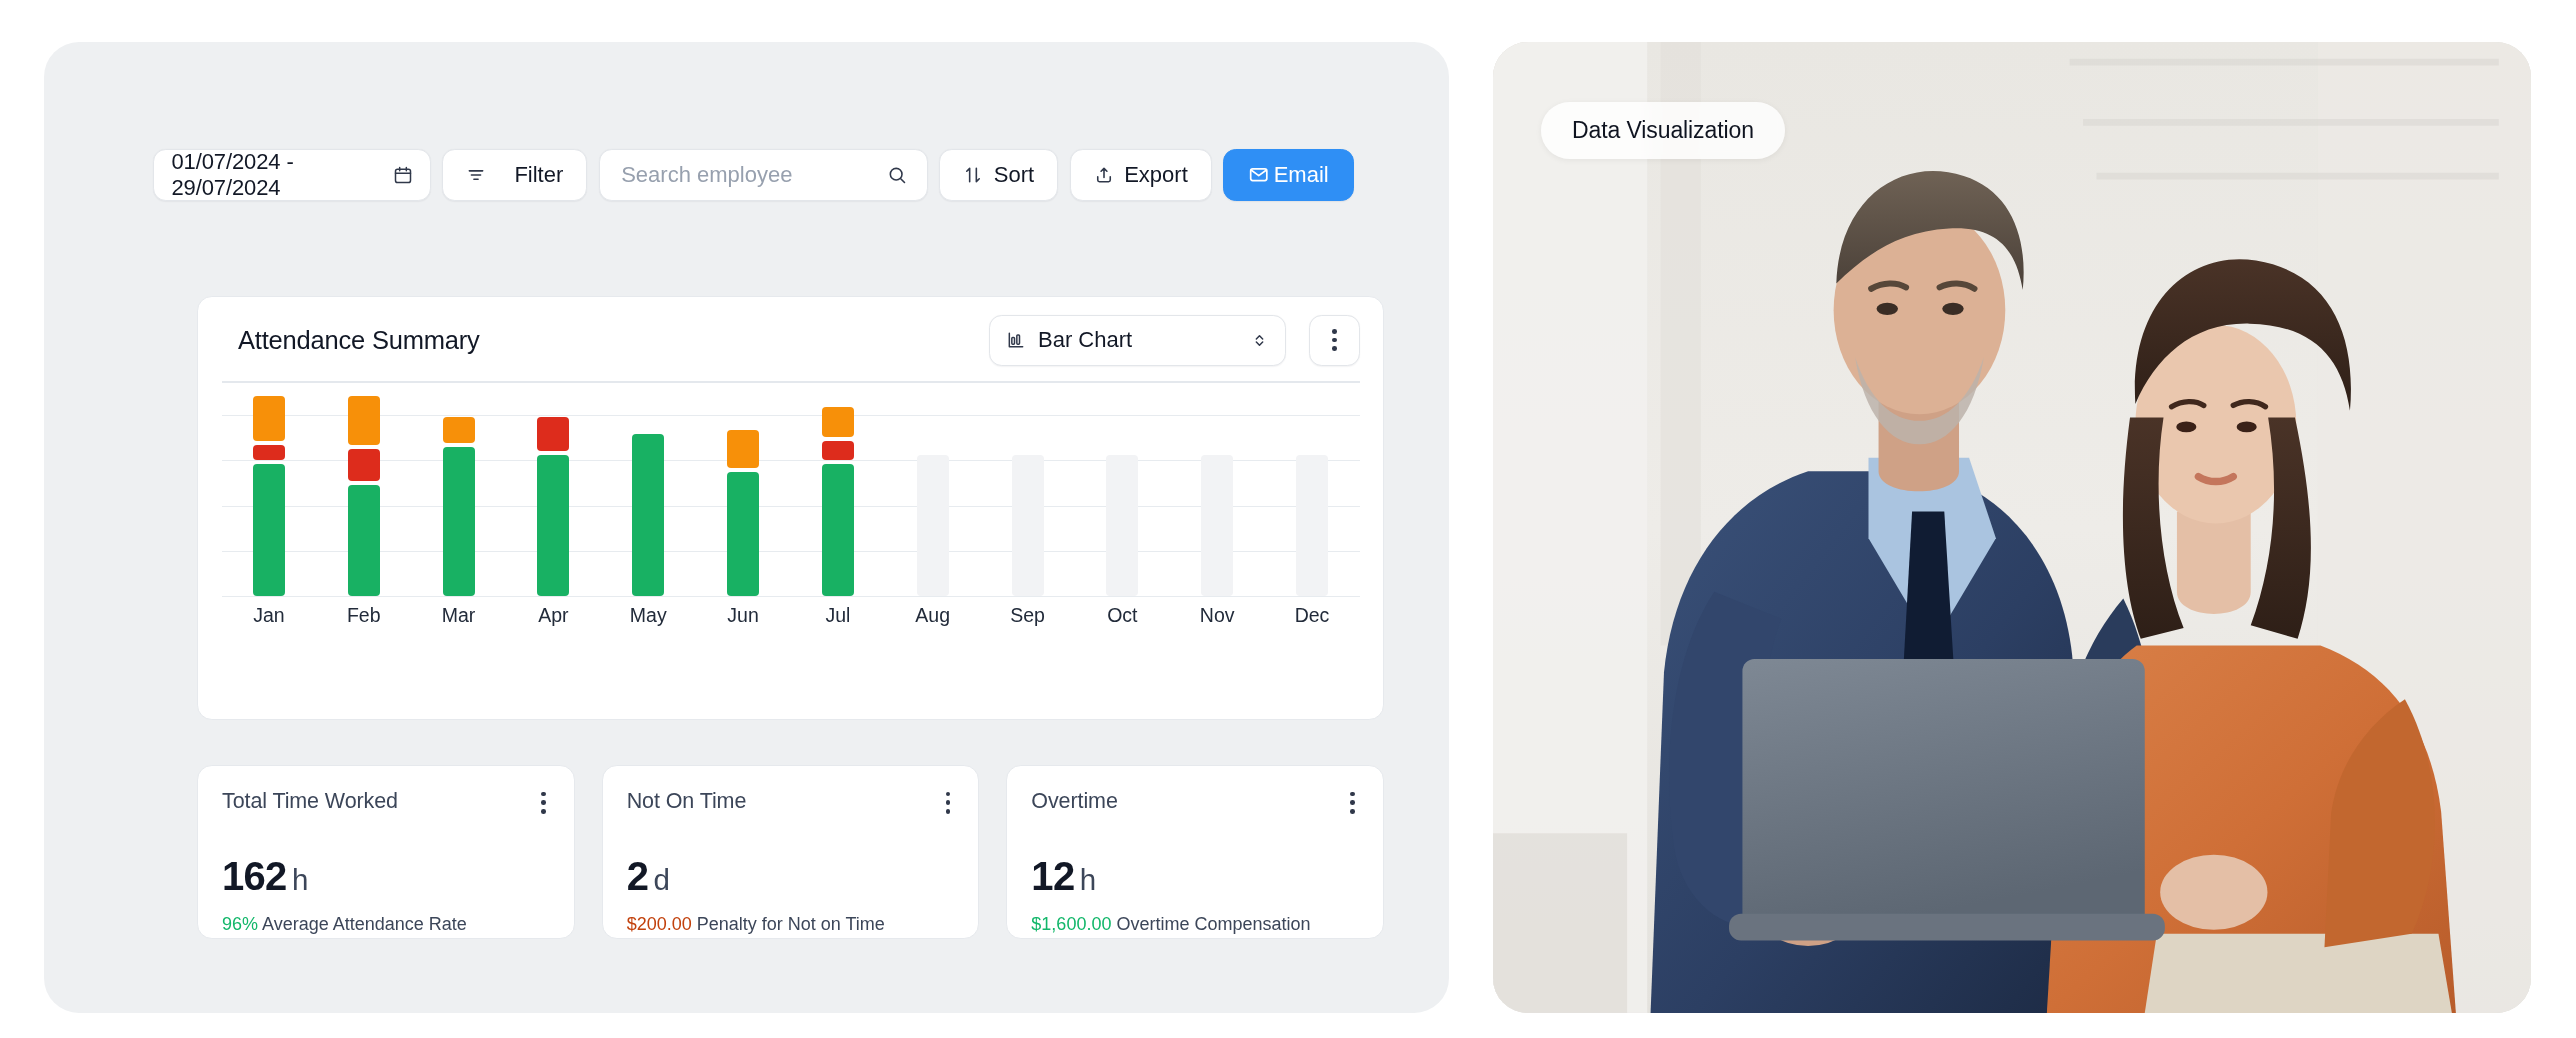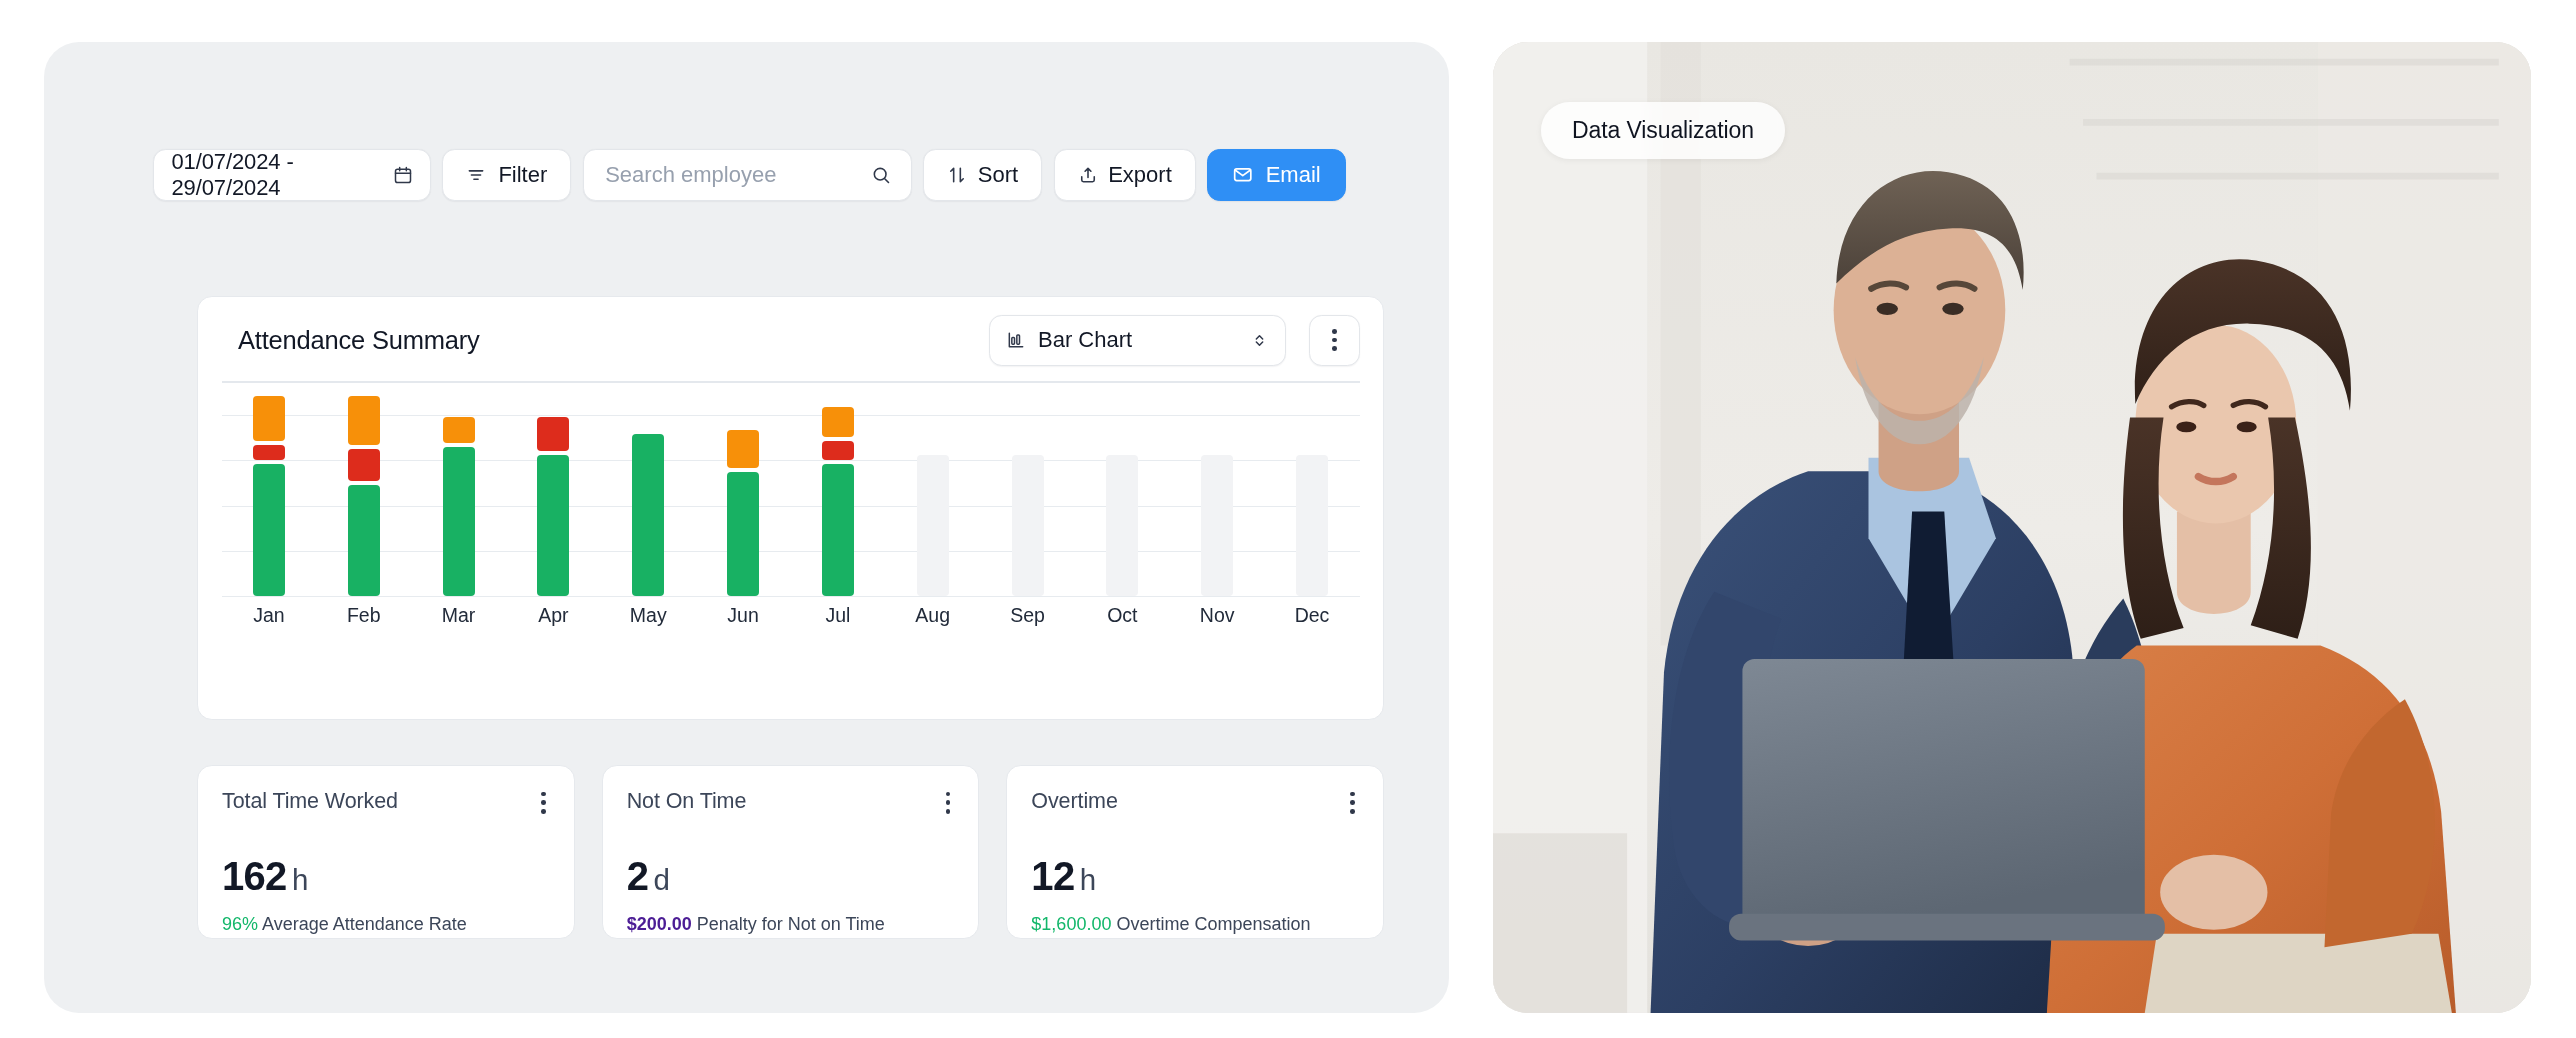--- a/index.html
+++ b/index.html
@@ -27,28 +27,28 @@
   .ctl {
     height: 52px; background: #fff;
     border: 1.3px solid #e3e6ea; border-radius: 12.7px;
     display: flex; align-items: center;
     box-shadow: 0 0.7px 1.3px rgba(16,24,40,.05);
     font-size: 22px; color: #121826;
     padding: 0 17.4px;
   }
   .date-ctl { width: 278px; justify-content: space-between; align-items: center; }
   .date-ctl .dtext { font-size: 22px; letter-spacing: -0.1px; }
-  .filter-ctl { gap: 12px; padding: 0 23px; }
+  .filter-ctl { gap: 28px; padding: 0 23px; }
   .search-ctl { width: 329px; justify-content: space-between; padding: 0 20px 0 21.5px; gap: 8px; }
   .search-ctl .ph { color: #97a0ae; font-size: 22px; }
   .sort-ctl { gap: 10.7px; padding: 0 23px; }
   .export-ctl { gap: 10.7px; padding: 0 23px; }
   .email-btn {
     height: 52px; background: #2f8ff5; border: 1.3px solid #2f8ff5;
-    border-radius: 12.7px; display: flex; align-items: center; gap: 12px;
+    border-radius: 12.7px; display: flex; align-items: center; gap: 4px;
     padding: 0 24px; color: #fff; font-size: 22px;
     box-shadow: 0 0.7px 1.3px rgba(16,24,40,.06);
   }
   .ic { display: inline-flex; align-items: center; justify-content: center; flex: none; }
 
   
   .chart-card {
     position: absolute; left: 153px; top: 254px;
     width: 1187px; height: 424px;
     background: #fff; border: 1.3px solid #e6e9ed;
@@ -114,21 +114,21 @@
     padding: 23px 24px 0 24px; position: relative;
   }
   .stat-head { display: flex; align-items: flex-start; justify-content: space-between; }
   .stat-label { font-size: 21.5px; color: #3c4659; letter-spacing: -0.1px; }
   .stat-kebab { padding: 2.7px 4px; }
   .stat-value { margin-top: 38px; font-size: 40px; color: #121826; font-weight: 700; letter-spacing: -0.7px; }
   .stat-value .unit { font-size: 29.5px; font-weight: 400; color: #3c4659; margin-left: 5.4px; letter-spacing: 0; }
   .stat-sub { margin-top: 14.8px; font-size: 18px; color: #3c4659; }
   .stat-sub .accent { font-weight: 400; }
   .accent.green { color: #12b76a; }
-  .accent.red { color: #4c1d95; font-weight: bold; }
+  .accent.red { color: #c2410c; }
 
   
   .right-panel {
     position: absolute; left: 1493px; top: 42px;
     width: 1038px; height: 971px;
     border-radius: 35px; overflow: hidden;
     background: #dfdcd6;
     text-decoration: underline;
   }
   .photo { position: absolute; inset: 0; }

